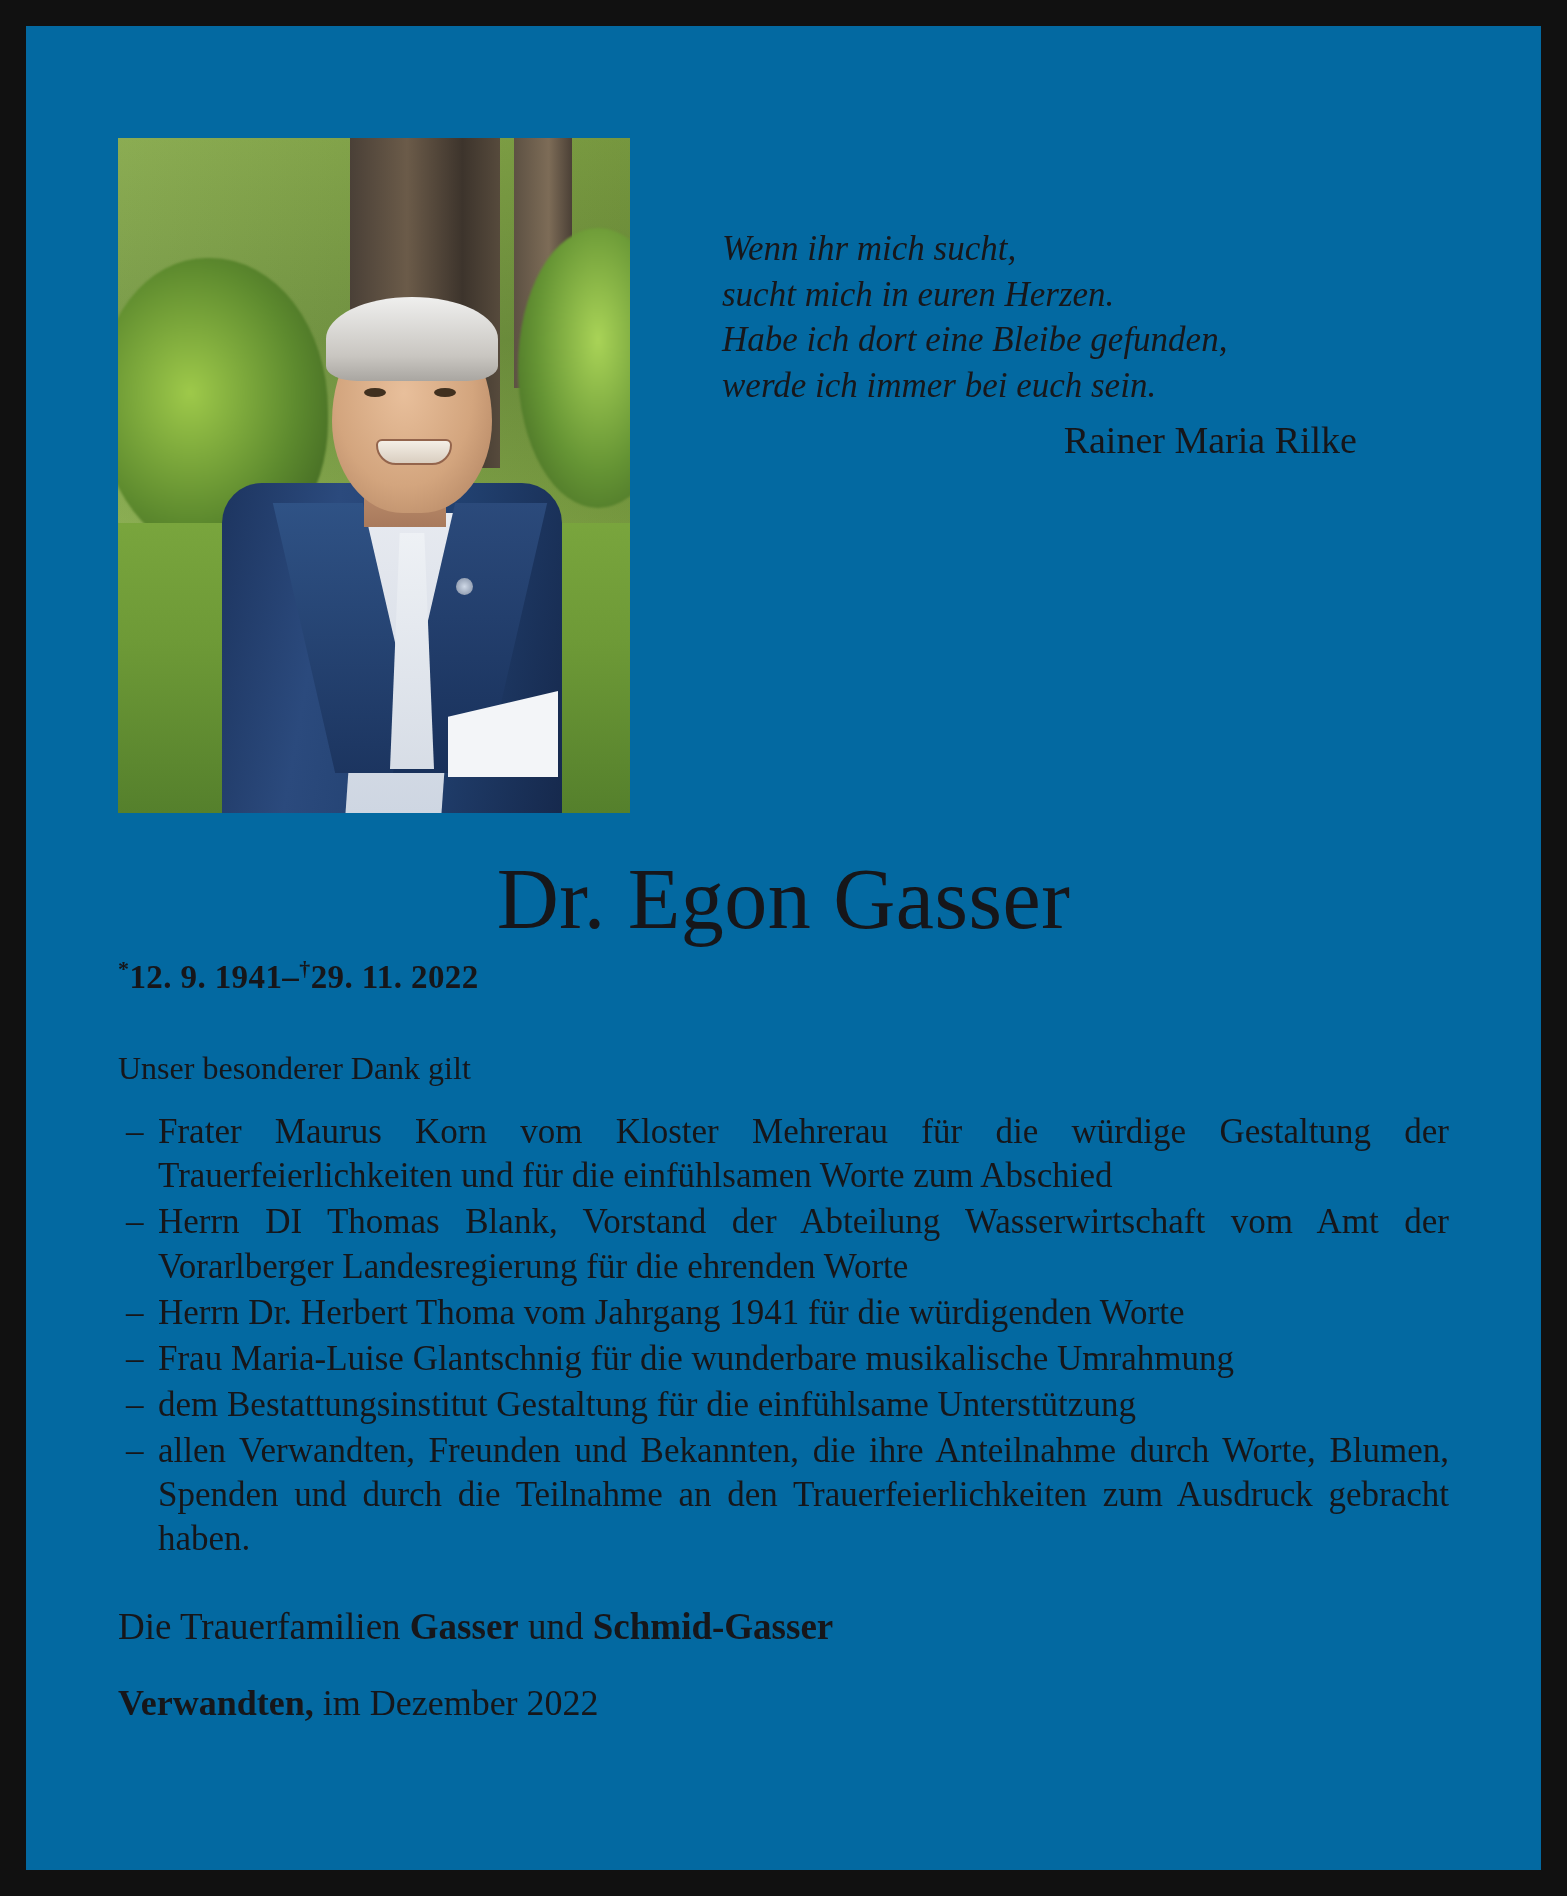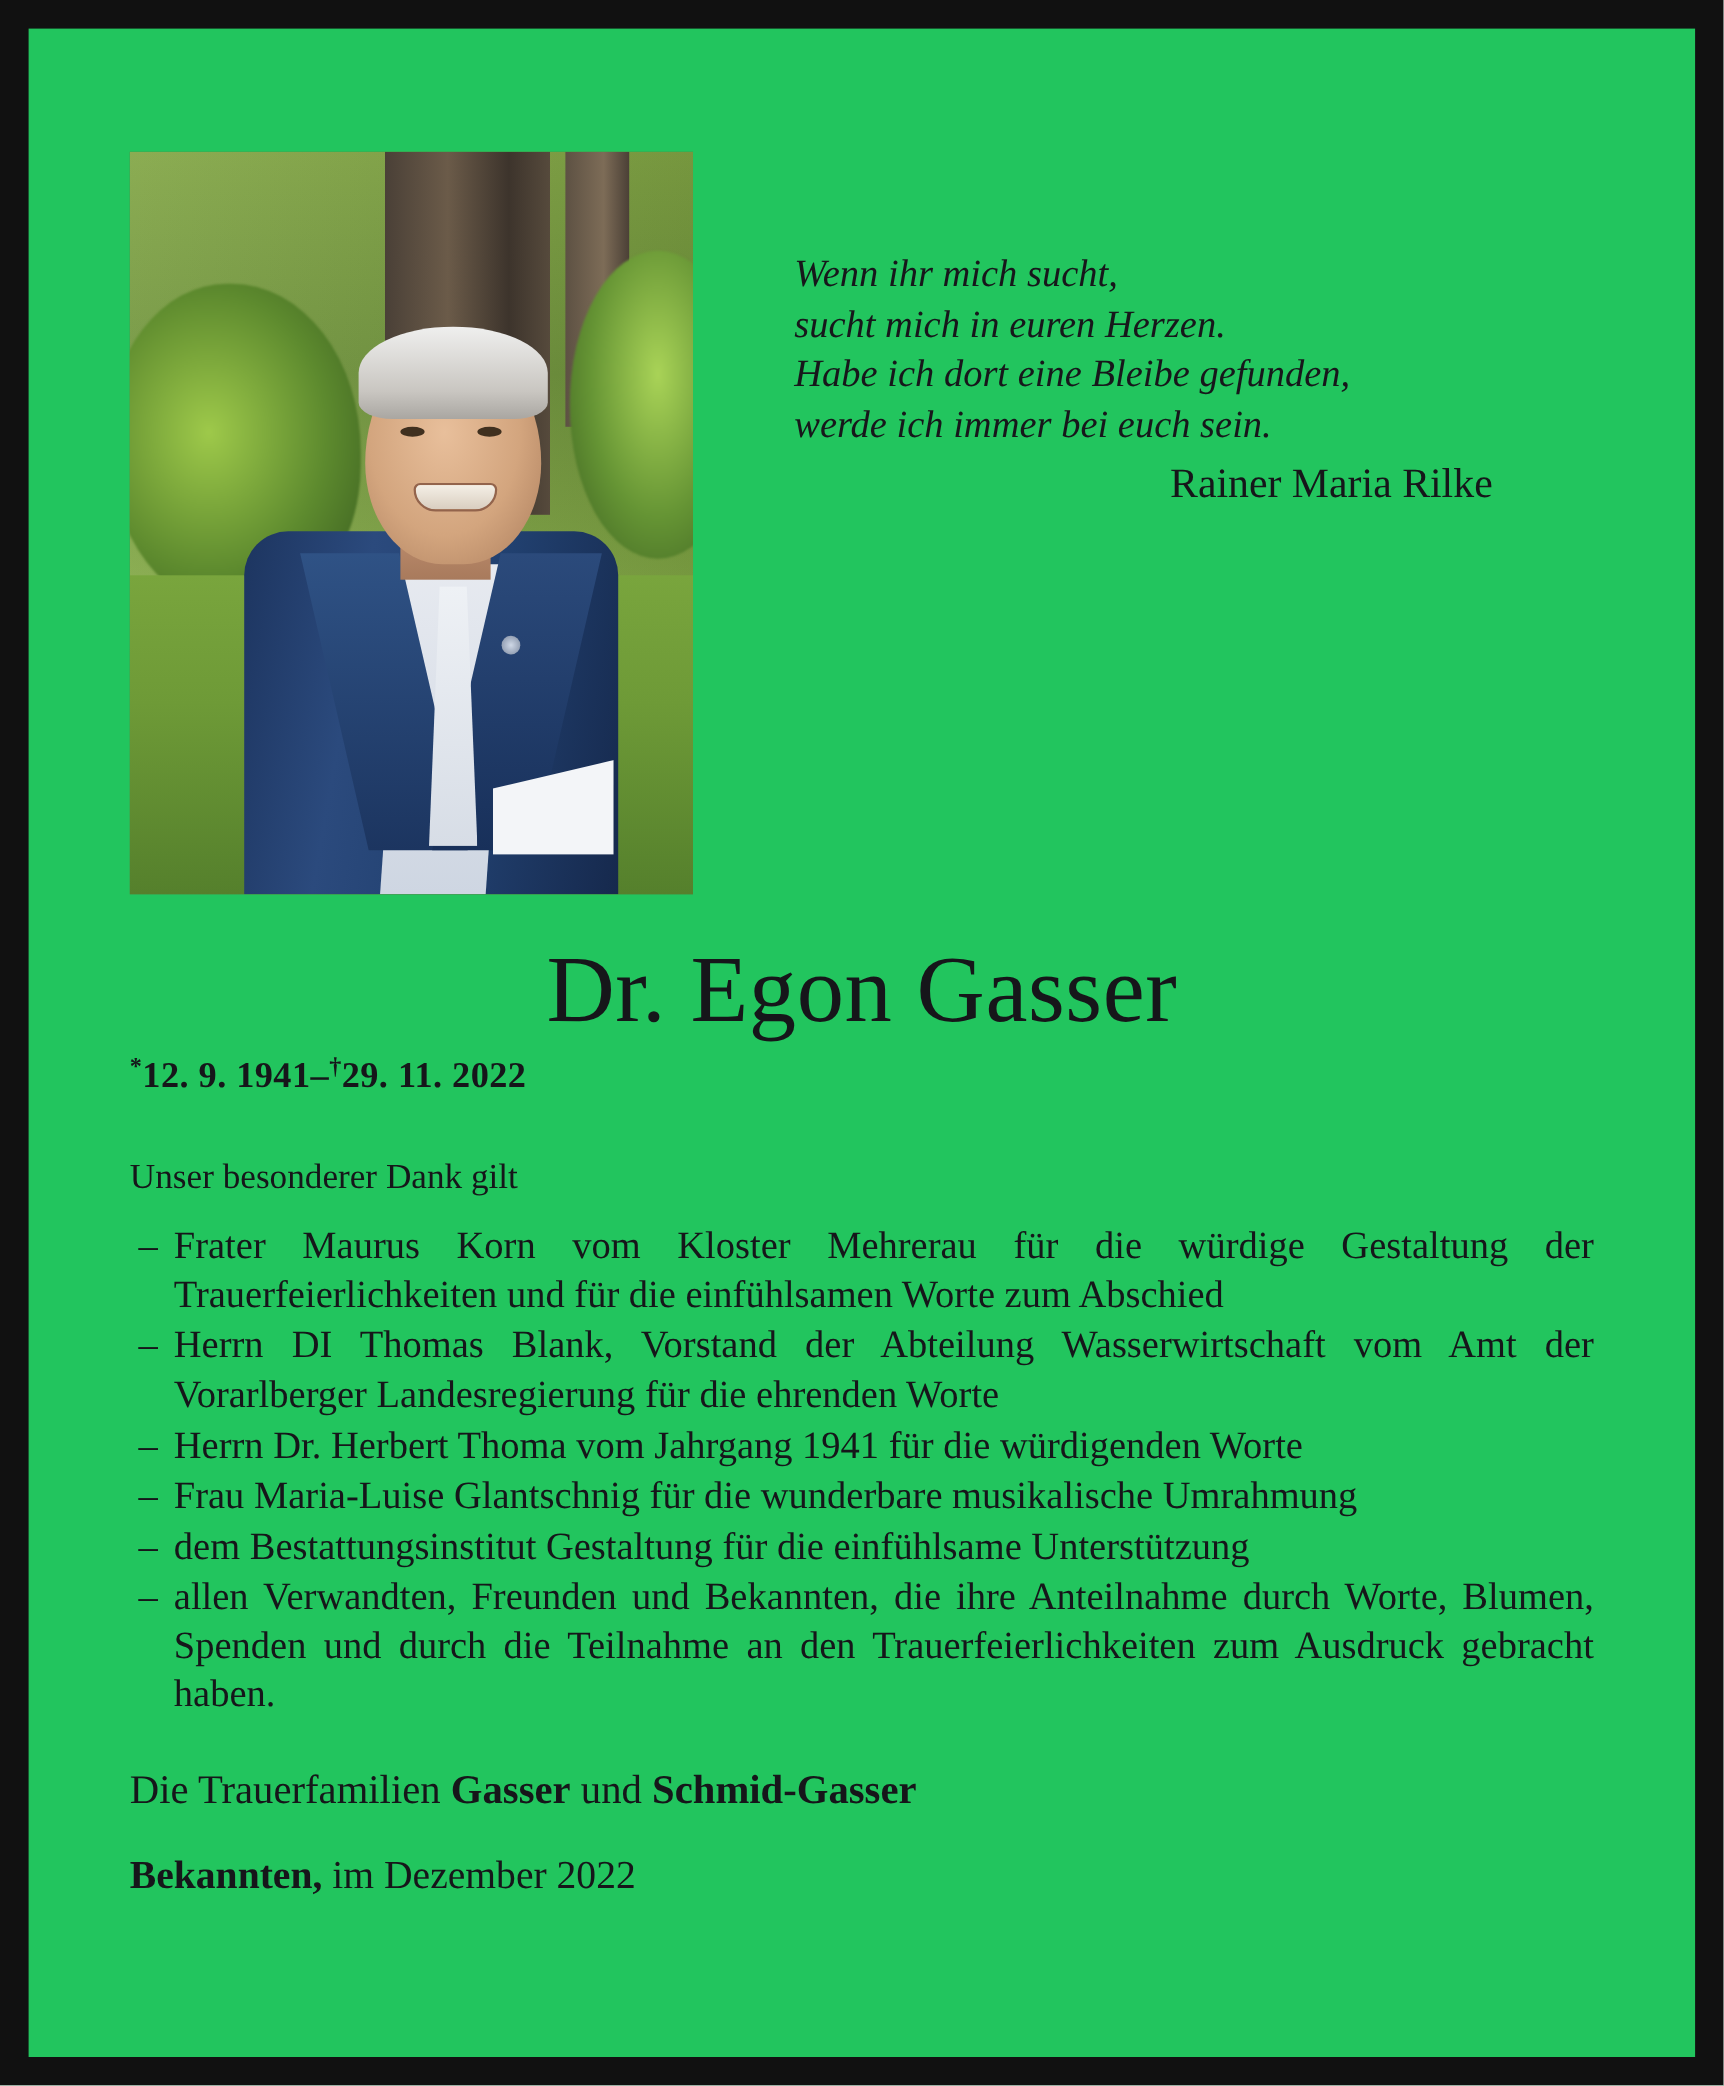--- a/index.html
+++ b/index.html
@@ -21,21 +21,21 @@
     height: 1896px;
     background: #111111;
     box-sizing: border-box;
     padding: 26px;
   }
 
   .card {
     position: relative;
     width: 100%;
     height: 100%;
-    background: #22c55e;
+    background: #0369a1;
     box-sizing: border-box;
     padding: 72px 92px 40px 92px;
   }
 
   
   .top {
     display: flex;
     align-items: flex-start;
     gap: 0;
   }
@@ -338,17 +338,17 @@
       <li>Frau Maria-Luise Glantschnig für die wunderbare musikalische Umrahmung</li>
       <li>dem Bestattungsinstitut Gestaltung für die einfühlsame Unterstützung</li>
       <li>allen Verwandten, Freunden und Bekannten, die ihre Anteilnahme durch Worte, Blumen, Spenden und durch die Teilnahme an den Trauerfeierlichkeiten zum Ausdruck gebracht haben.</li>
     </ul>
 
     <div class="family">
       <span>Die Trauerfamilien </span><b>Gasser</b><span> und </span><b>Schmid-Gasser</b>
     </div>
 
     <div class="place">
-      <b>Bekannten,</b><span> im Dezember 2022</span>
+      <b>Verwandten,</b><span> im Dezember 2022</span>
     </div>
 
   </div>
 </div>
 
 </body></html>

